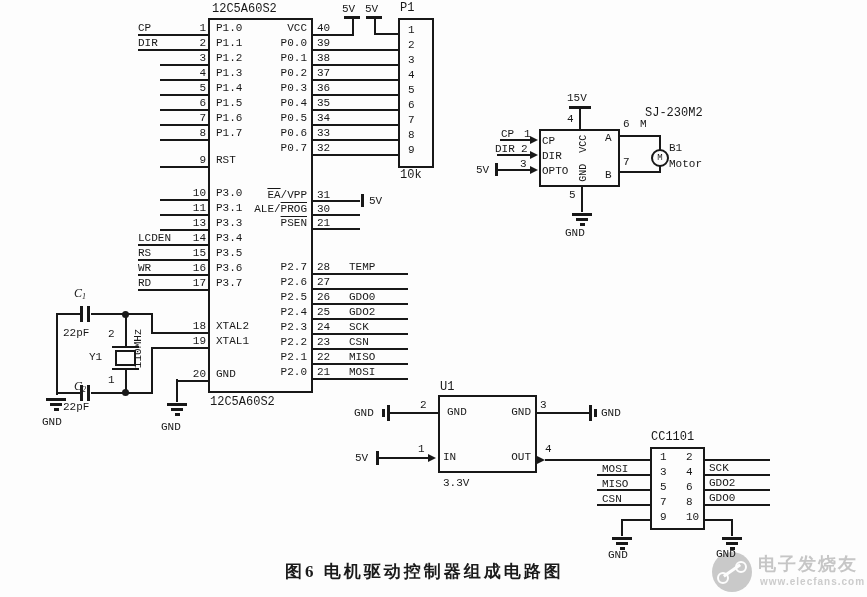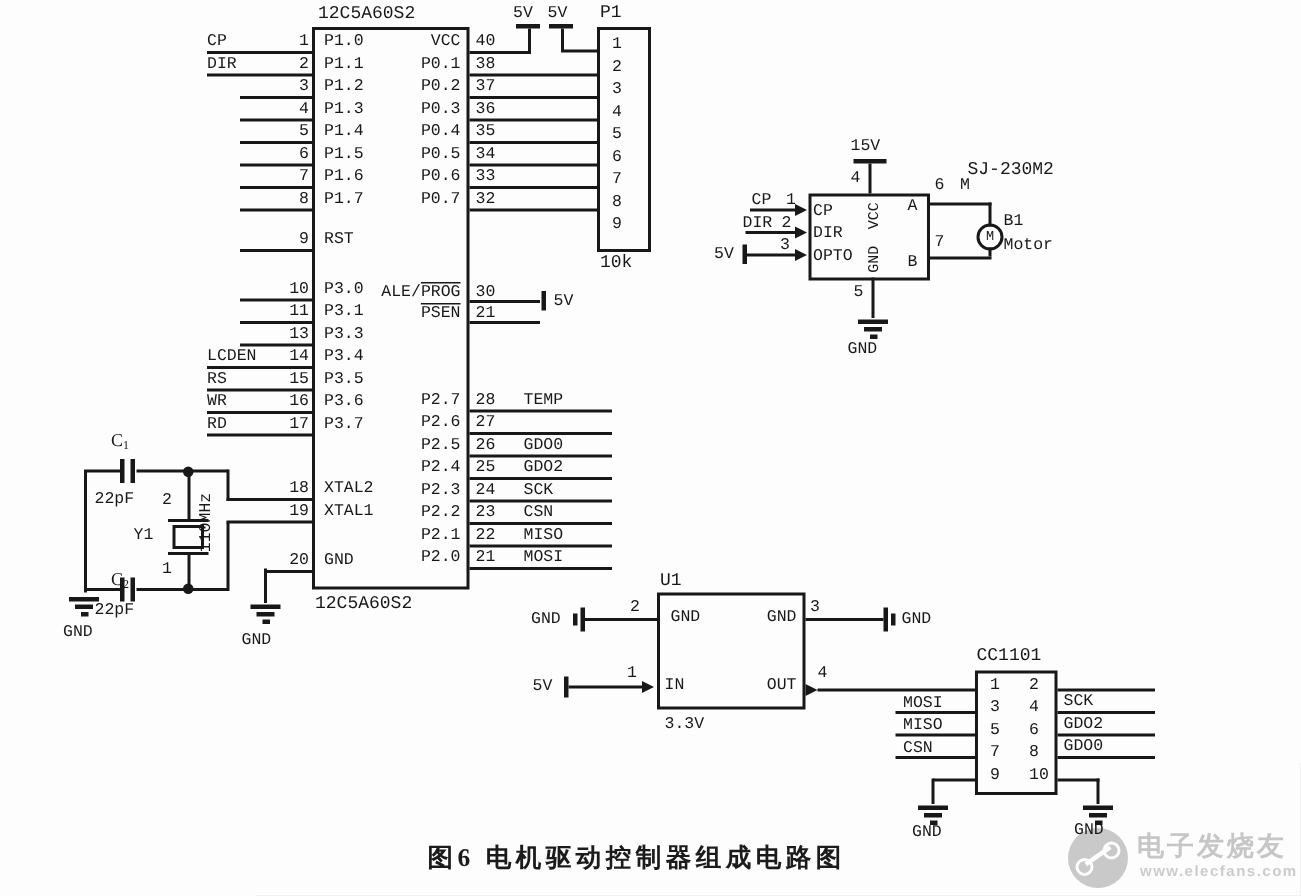--- a/index.html
+++ b/index.html
@@ -1,21 +1,21 @@
 <!DOCTYPE html>
 <html><head>
 <meta charset="utf-8">
 <style>
   html,body{margin:0;padding:0;background:#e8e8e8;}
   .stage{position:relative;width:867px;height:597px;background:#fdfdfd;overflow:hidden;
          font-family:"Liberation Mono",monospace;color:#181818;--ink:#181818;}
   .lbl{position:absolute;font:11px/1.15 "Liberation Mono",monospace;color:var(--ink);white-space:nowrap;}
   .b{font-weight:normal;}
   .s12{font-size:12px;}
-  .ital{font-family:"Liberation Serif",serif;font-size:12px;}
+  .ital{font-family:"Liberation Serif",serif;font-style:italic;font-size:12px;}
   .sub{font-size:8px;vertical-align:-2px;}
   .ov{text-decoration:overline;}
   .w{position:absolute;height:2px;background:var(--ink);}
   .wv{position:absolute;width:2px;background:var(--ink);}
   .box{position:absolute;border:2px solid var(--ink);background:transparent;}
   .dot{position:absolute;width:7px;height:7px;border-radius:50%;background:var(--ink);}
   .pbar{position:absolute;height:3px;background:var(--ink);}
   .tbar{position:absolute;width:3px;background:var(--ink);}
   .arr{position:absolute;width:0;height:0;border-top:4px solid transparent;border-bottom:4px solid transparent;border-left:8px solid var(--ink);}
   .gnd{position:absolute;width:20px;}
@@ -230,20 +230,25 @@
   </div>
 
   <div class="grp gr g-p0">
 
       <div class="pin-row">
         <span class="lbl name">VCC</span>
         <span class="lbl num">40</span>
         <i class="w wire"></i>
       </div>
 
+      <div class="pin-row">
+        <span class="lbl name">P0.0</span>
+        <span class="lbl num">39</span>
+        <i class="w wire"></i>
+      </div>
 
       <div class="pin-row">
         <span class="lbl name">P0.1</span>
         <span class="lbl num">38</span>
         <i class="w wire"></i>
       </div>
 
       <div class="pin-row">
         <span class="lbl name">P0.2</span>
         <span class="lbl num">37</span>
@@ -277,20 +282,25 @@
       <div class="pin-row">
         <span class="lbl name">P0.7</span>
         <span class="lbl num">32</span>
         <i class="w wire"></i>
       </div>
 
   </div>
 
   <div class="grp gr g-ctrl">
 
+      <div class="pin-row">
+        <span class="lbl name"><span></span><span class="ov">EA</span><span>/VPP</span></span>
+        <span class="lbl num">31</span>
+        <i class="w wire"></i>
+      </div>
 
       <div class="pin-row">
         <span class="lbl name"><span>ALE/</span><span class="ov">PROG</span><span></span></span>
         <span class="lbl num">30</span>
         <i class="w wire"></i>
       </div>
 
       <div class="pin-row">
         <span class="lbl name"><span></span><span class="ov">PSEN</span><span></span></span>
         <span class="lbl num">21</span>

